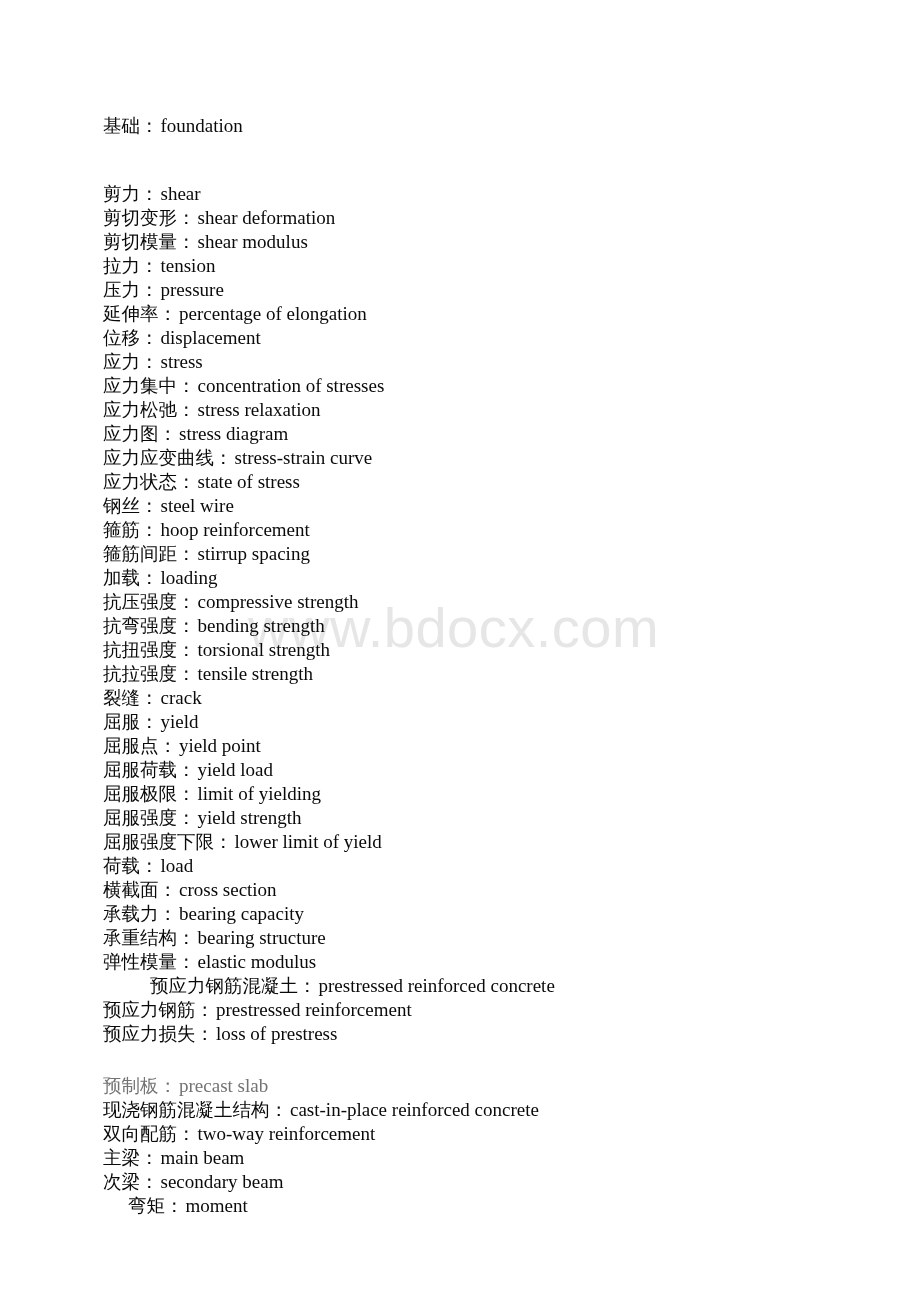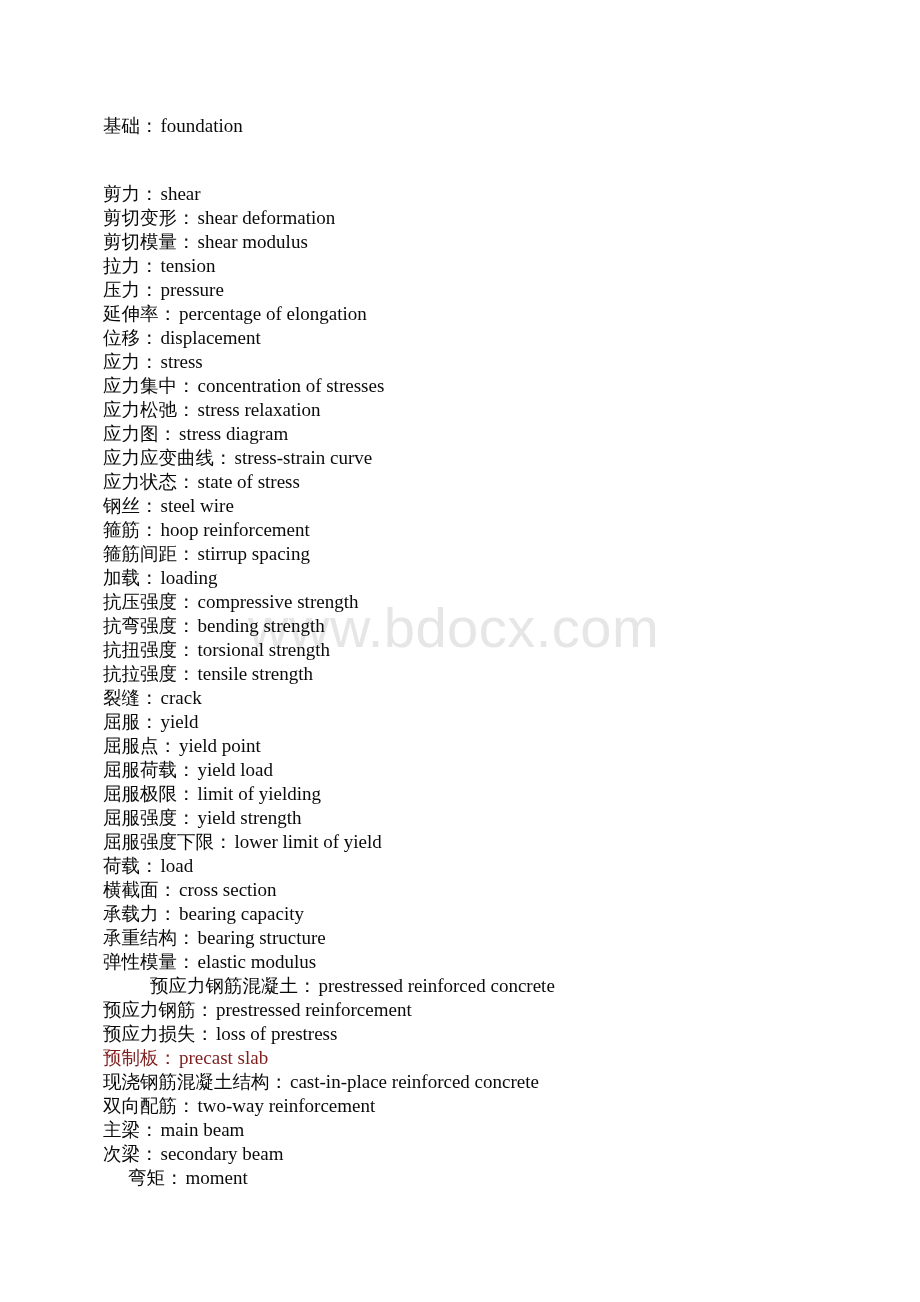--- a/index.html
+++ b/index.html
@@ -109,21 +109,21 @@
       <div class="entry" style="color: rgb(10, 10, 10);"><span class="term">屈服强度</span><span class="colon">：</span><span class="definition">yield strength</span></div>
       <div class="entry" style="color: rgb(10, 10, 10);"><span class="term">屈服强度下限</span><span class="colon">：</span><span class="definition">lower limit of yield</span></div>
       <div class="entry" style="color: rgb(10, 10, 10);"><span class="term">荷载</span><span class="colon">：</span><span class="definition">load</span></div>
       <div class="entry" style="color: rgb(10, 10, 10);"><span class="term">横截面</span><span class="colon">：</span><span class="definition">cross section</span></div>
       <div class="entry" style="color: rgb(10, 10, 10);"><span class="term">承载力</span><span class="colon">：</span><span class="definition">bearing capacity</span></div>
       <div class="entry" style="color: rgb(10, 10, 10);"><span class="term">承重结构</span><span class="colon">：</span><span class="definition">bearing structure</span></div>
       <div class="entry" style="color: rgb(10, 10, 10);"><span class="term">弹性模量</span><span class="colon">：</span><span class="definition">elastic modulus</span></div>
       <div class="entry" style="color: rgb(10, 10, 10); margin-left: 47px;"><span class="term">预应力钢筋混凝土</span><span class="colon">：</span><span class="definition">prestressed reinforced concrete</span></div>
       <div class="entry" style="color: rgb(10, 10, 10);"><span class="term">预应力钢筋</span><span class="colon">：</span><span class="definition">prestressed reinforcement</span></div>
       <div class="entry" style="color: rgb(10, 10, 10);"><span class="term">预应力损失</span><span class="colon">：</span><span class="definition">loss of prestress</span></div>
-      <div class="entry" style="color: #7f1d1d;"><span class="term">预制板</span><span class="colon">：</span><span class="definition">precast slab</span></div>
+      <div class="entry" style="color: #737373; margin-top: 28px;"><span class="term">预制板</span><span class="colon">：</span><span class="definition">precast slab</span></div>
       <div class="entry" style="color: rgb(10, 10, 10);"><span class="term">现浇钢筋混凝土结构</span><span class="colon">：</span><span class="definition">cast-in-place reinforced concrete</span></div>
       <div class="entry" style="color: rgb(10, 10, 10);"><span class="term">双向配筋</span><span class="colon">：</span><span class="definition">two-way reinforcement</span></div>
       <div class="entry" style="color: rgb(10, 10, 10);"><span class="term">主梁</span><span class="colon">：</span><span class="definition">main beam</span></div>
       <div class="entry" style="color: rgb(10, 10, 10);"><span class="term">次梁</span><span class="colon">：</span><span class="definition">secondary beam</span></div>
       <div class="entry" style="color: rgb(10, 10, 10); margin-left: 25px;"><span class="term">弯矩</span><span class="colon">：</span><span class="definition">moment</span></div>
     </div>
 
 </div>
 
 </body></html>

